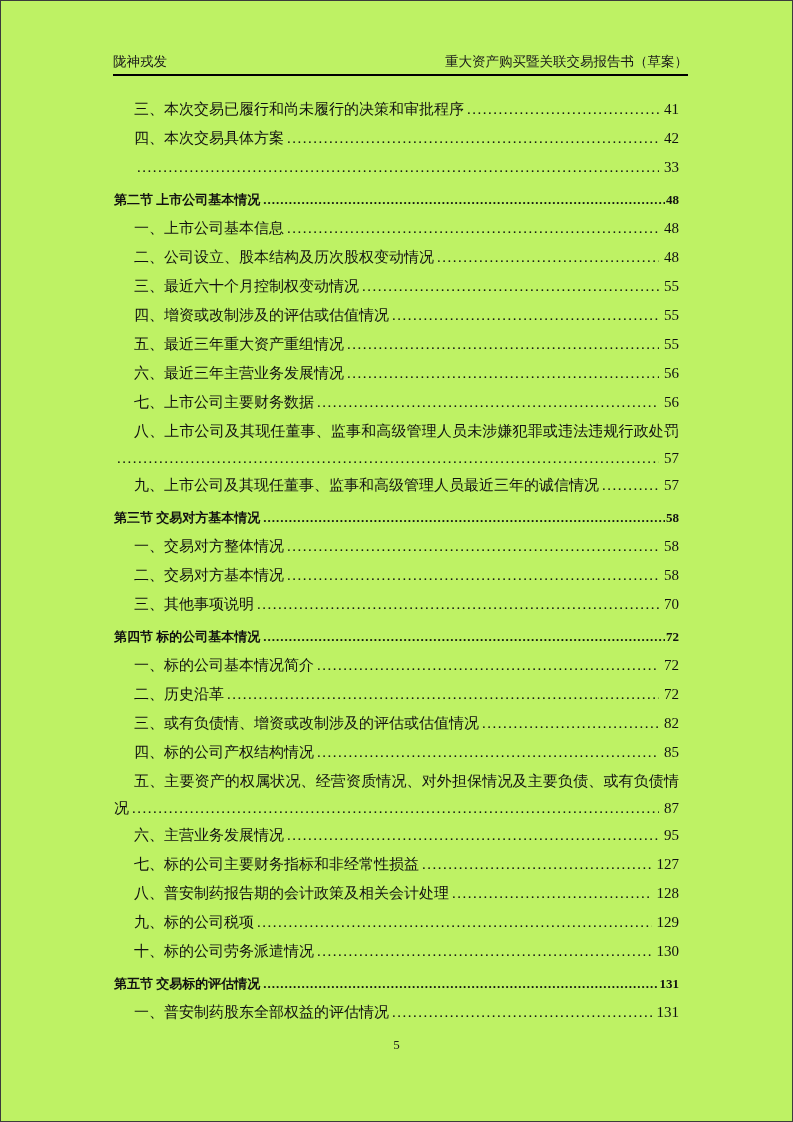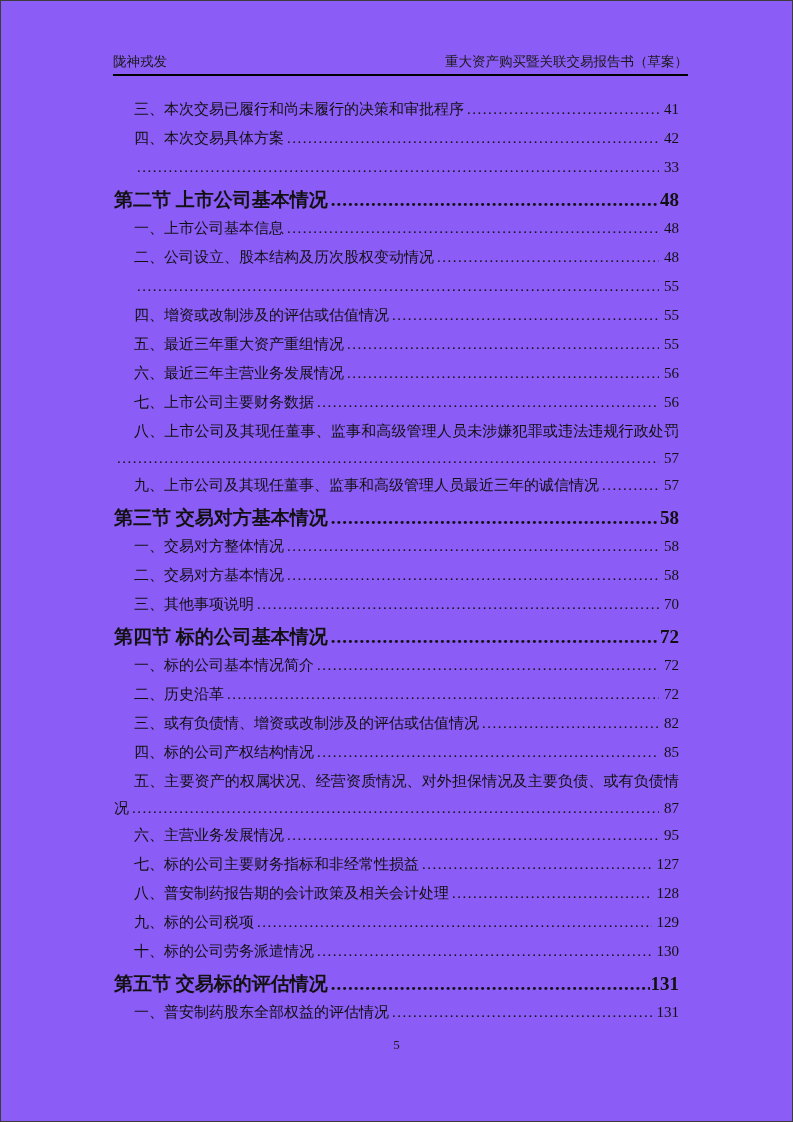--- a/index.html
+++ b/index.html
@@ -7,21 +7,21 @@
   body {
     width: 793px; height: 1122px;
     font-family: "Liberation Serif", "DejaVu Serif", serif;
     color: #111;
     position: relative;
     overflow: hidden;
   }
   .page {
     position: absolute; inset: 0;
     width: 793px; height: 1122px;
-    background: #8b5cf6;
+    background: #bef264;
     border: 1px solid #3c3c3c;
   }
   
   .header {
     position: absolute;
     left: 112px; right: 104px; top: 52px;
     display: flex;
     justify-content: space-between;
     align-items: baseline;
     font-size: 13.5px;
@@ -41,21 +41,21 @@
     height: 29px;
     line-height: 29px;
     font-size: 15px;
     white-space: nowrap;
   }
   .toc-row.item { margin-left: 20px; }
   .toc-row.section {
     margin-left: 0;
     margin-top: 3px;
     font-weight: bold;
-    font-size: 19px;
+    font-size: 13px;
   }
   .toc-text { flex: 0 0 auto; }
   .toc-dots {
     flex: 1 1 auto;
     overflow: hidden;
     white-space: nowrap;
     margin-left: 3px;
     min-width: 8px;
   }
   .toc-dots::after {
@@ -122,20 +122,21 @@
         <span class="toc-text">一、上市公司基本信息</span>
         <span class="toc-dots"></span>
         <span class="toc-page">48</span>
       </div>
       <div class="toc-row item">
         <span class="toc-text">二、公司设立、股本结构及历次股权变动情况</span>
         <span class="toc-dots"></span>
         <span class="toc-page">48</span>
       </div>
       <div class="toc-row item">
+        <span class="toc-text">三、最近六十个月控制权变动情况</span>
         <span class="toc-dots"></span>
         <span class="toc-page">55</span>
       </div>
       <div class="toc-row item">
         <span class="toc-text">四、增资或改制涉及的评估或估值情况</span>
         <span class="toc-dots"></span>
         <span class="toc-page">55</span>
       </div>
       <div class="toc-row item">
         <span class="toc-text">五、最近三年重大资产重组情况</span>

